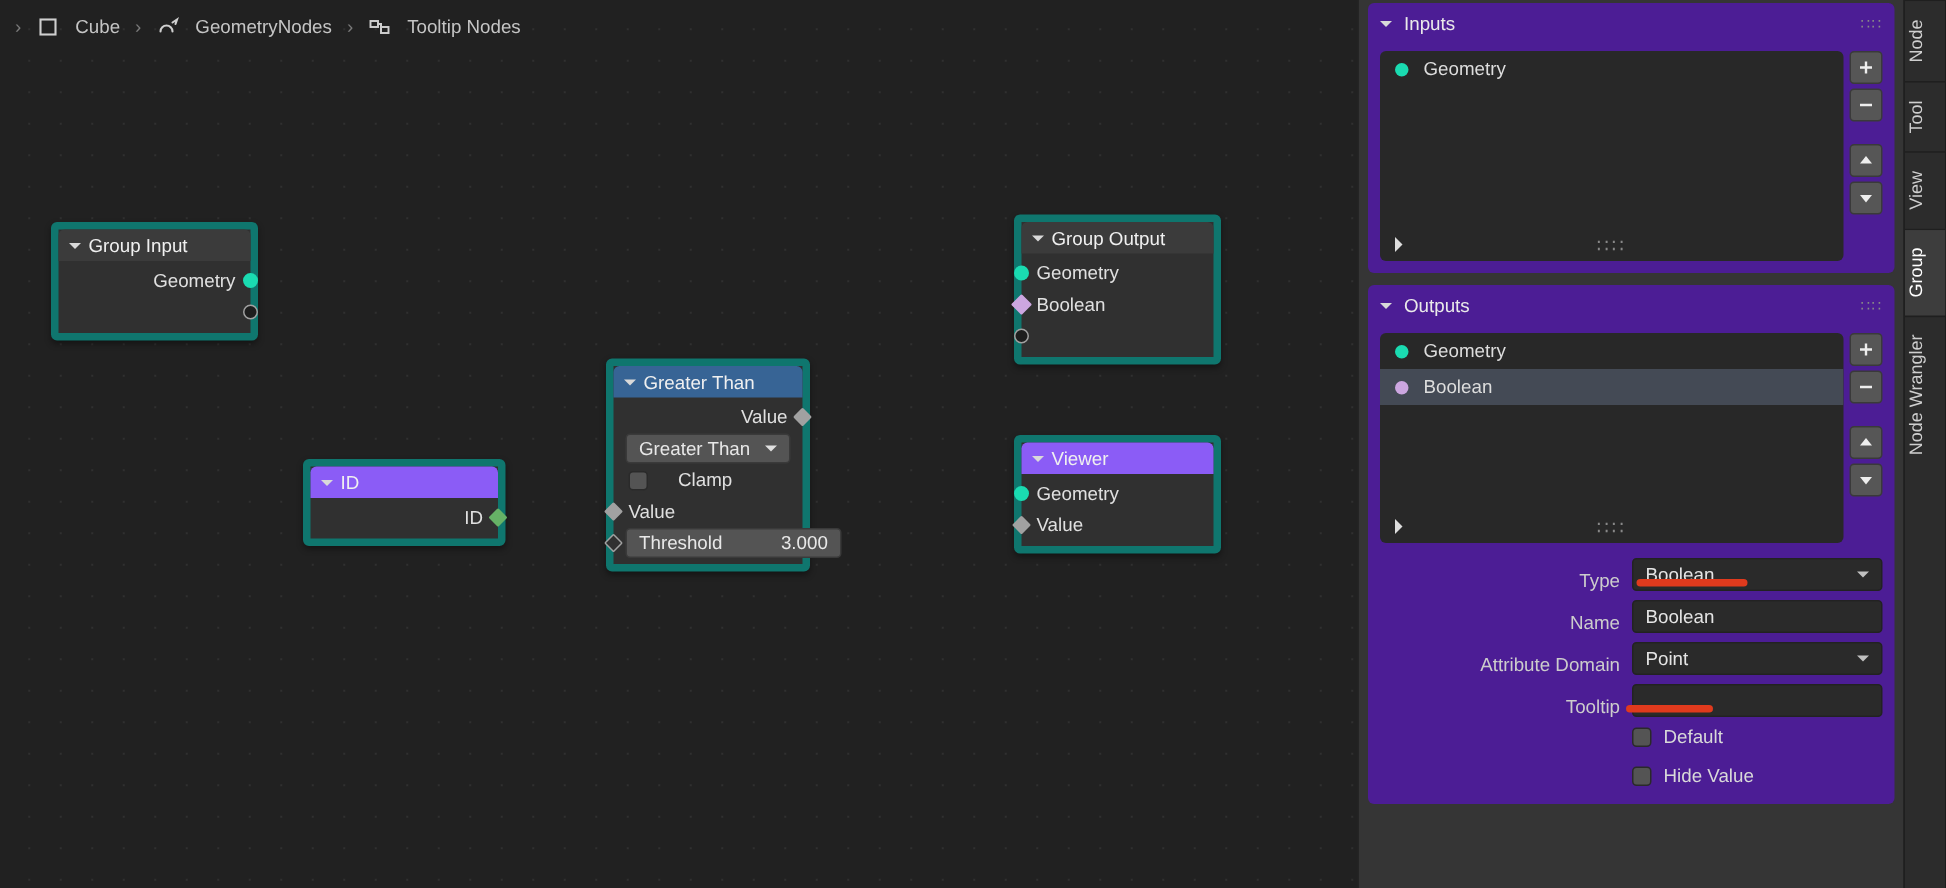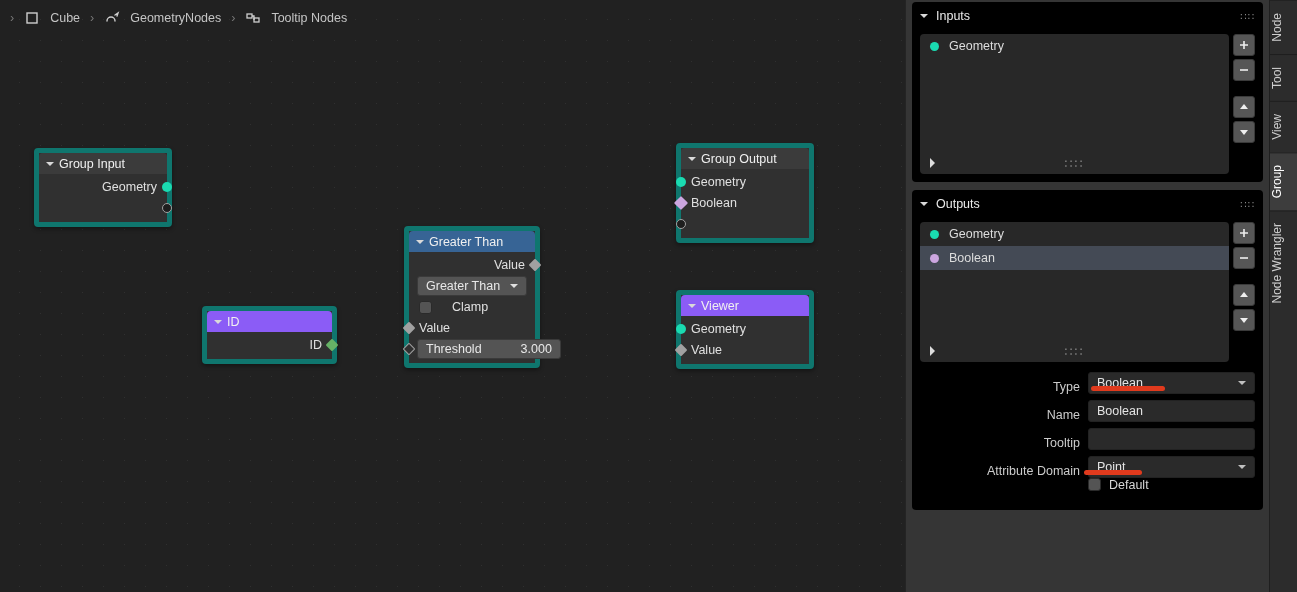--- a/index.html
+++ b/index.html
@@ -60,42 +60,42 @@
   .numfield { display:flex; justify-content:space-between; }
 
   .chev-open { width:0;height:0;border:4px solid transparent;border-top-color:#d9d9d9; transform: translateY(2px); }
 
   
   .wires { position: absolute; inset: 0; pointer-events: none; }
   .wires path { fill:none; stroke-width: 2; }
 
   
   .sidepanel { width: 364px; background: #353535; border-left: 1px solid #242424; display:flex; flex-direction:column; padding: 2px 6px 6px 6px; gap:8px; }
-  .panel-sec { background: #000000; border-radius: 4px; padding: 0; }
+  .panel-sec { background: #4c1d95; border-radius: 4px; padding: 0; }
   .panel-head { height: 28px; display:flex; align-items:center; gap:8px; padding:0 8px; color:#eaeaea; font-size:13px; }
   .panel-head .drag { margin-left:auto; letter-spacing:1px; color:#888; font-size:10px; }
   .listbox { margin: 4px 8px 0 8px; display:flex; gap:4px; }
   .listbox-main { flex:1; background:#282828; border-radius:4px; height: 140px; position:relative; overflow:hidden; }
   .lb-item { height: 24px; display:flex; align-items:center; gap:10px; padding: 0 10px; color:#ddd; }
   .lb-item.sel { background:#444a55; }
   .dot-t { width:9px;height:9px;border-radius:50%; background:#1adbb1; }
   .dot-p { width:9px;height:9px;border-radius:50%; background:#cca6e0; }
   .lb-footer { position:absolute; bottom:0; left:0; right:0; height:22px; display:flex; align-items:center; padding:0 10px; color:#ccc; font-size:11px; }
   .lb-footer .grip { position:absolute; left:50%; transform:translateX(-50%); letter-spacing:2px; color:#888; }
   .lb-buttons { width:22px; display:flex; flex-direction:column; gap:3px; }
   .lb-btn { height:22px; background:#565656; border:1px solid #3a3a3a; border-radius:3px; display:flex; align-items:center; justify-content:center; color:#eee; }
   .lb-btn.gap-top { margin-top: 12px; }
 
   .side-form { padding: 4px 8px 6px; }
   .form-row { display:flex; align-items:flex-end; height:28px; gap:8px; }
   .form-row .lbl { width: 160px; text-align:right; color:#ccc; }
   .p-input { flex:1; height:22px; background:#2a2a2a; border:1px solid #222; border-radius:3px; padding:0 8px; display:flex; align-items:center; color:#e4e4e4; }
   .p-input.drop::after { content:""; margin-left:auto; border:4px solid transparent; border-top-color:#c0c0c0; transform:translateY(2px); }
   .p-input.empty { color:#777; }
-  .form-check { display:flex; gap:8px; padding-left:168px; height:26px; }
+  .form-check { display:flex; align-items:center; gap:8px; padding-left:168px; height:26px; }
 
   .redmark { position:absolute; height:5px; border-radius:3px; background:#e03a1d; }
 
   
   .tabstrip { width:28px; background:#2c2c2c; border-left:1px solid #1f1f1f; display:flex; flex-direction:column; }
   .vtab { writing-mode: vertical-rl; transform: rotate(180deg); text-align:center;
           padding: 12px 0; color:#cfcfcf; border-bottom:1px solid #1f1f1f; font-size:12px; cursor:pointer; }
   .vtab.active { background:#3d3d3d; color:#fff; }
 
   .tri-right { width:0;height:0;border:5px solid transparent; border-left-color:#ddd; }
@@ -167,21 +167,21 @@
       <span>ID</span>
     </div>
     <div class="node-body">
       <div class="n-row right">
         <span>ID</span>
         <span class="sock right gray" style="background:#66b266"></span>
       </div>
     </div>
   </div>
 
-  <div class="node" style="left:404px; top:226px; width:136px;">
+  <div class="node" style="left:404px; top:239px; width:136px;">
     <div class="node-header blue">
       <span class="chev-open"></span>
       <span>Greater Than</span>
     </div>
     <div class="node-body">
       <div class="n-row right">
         <span>Value</span>
         <span class="sock right gray"></span>
       </div>
       <div class="field drop">
@@ -342,36 +342,40 @@
       </div>
       <span class="redmark" style="top:24px; left:179px; width:74px;"></span>
 
       <div class="form-row">
         <span class="lbl">Name</span>
         <div class="p-input">
           <span>Boolean</span>
         </div>
       </div>
       <div class="form-row">
+        <span class="lbl">Attribute Domain</span>
+        <div class="p-input drop">
+          <span>Point</span>
+        </div>
+      </div>
+      <div class="form-row">
         <span class="lbl">Tooltip</span>
         <div class="p-input empty">
           <span></span>
         </div>
       </div>
-      <div class="form-row">
-        <span class="lbl">Attribute Domain</span>
-        <div class="p-input drop">
-          <span>Point</span>
-        </div>
-      </div>
       <span class="redmark" style="top:108px; left:172px; width:58px;"></span>
 
       <div class="form-check">
         <span class="cb"></span>
         <span>Default</span>
+      </div>
+      <div class="form-check">
+        <span class="cb"></span>
+        <span>Hide Value</span>
       </div>
     </div>
   </div>
 </div>
 
 <div class="tabstrip">
   <div class="vtab">Node</div>
   <div class="vtab">Tool</div>
   <div class="vtab">View</div>
   <div class="vtab active">Group</div>

